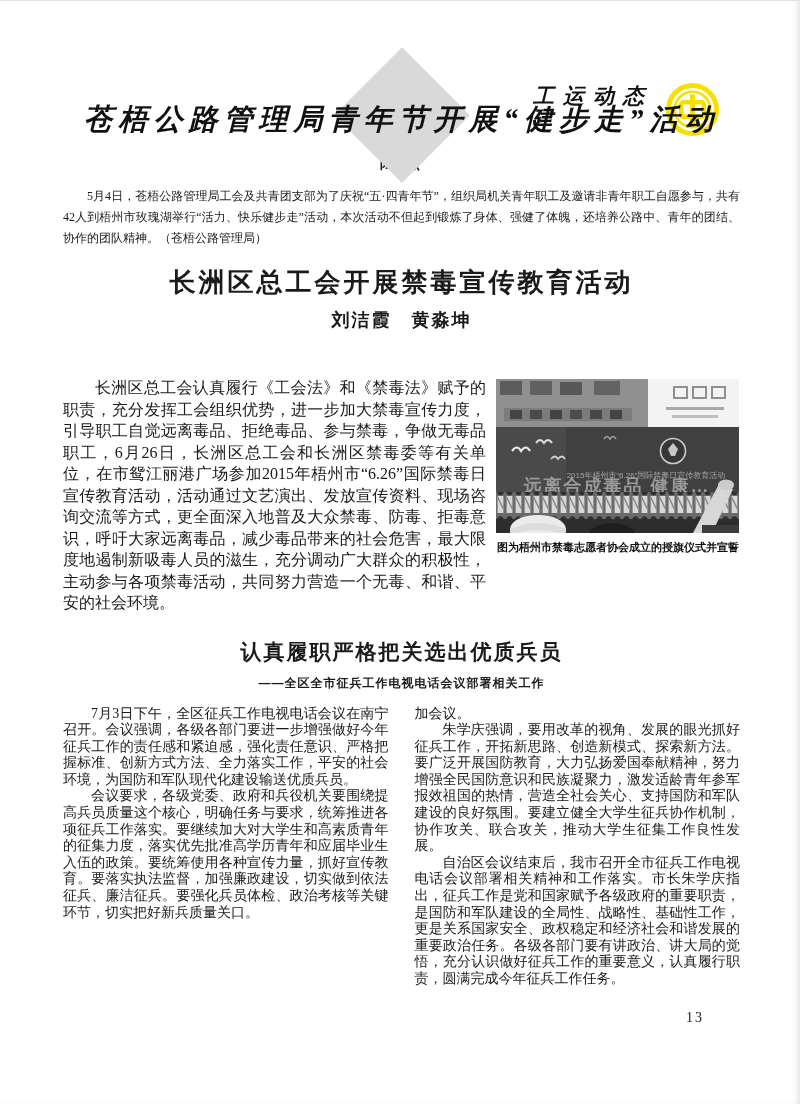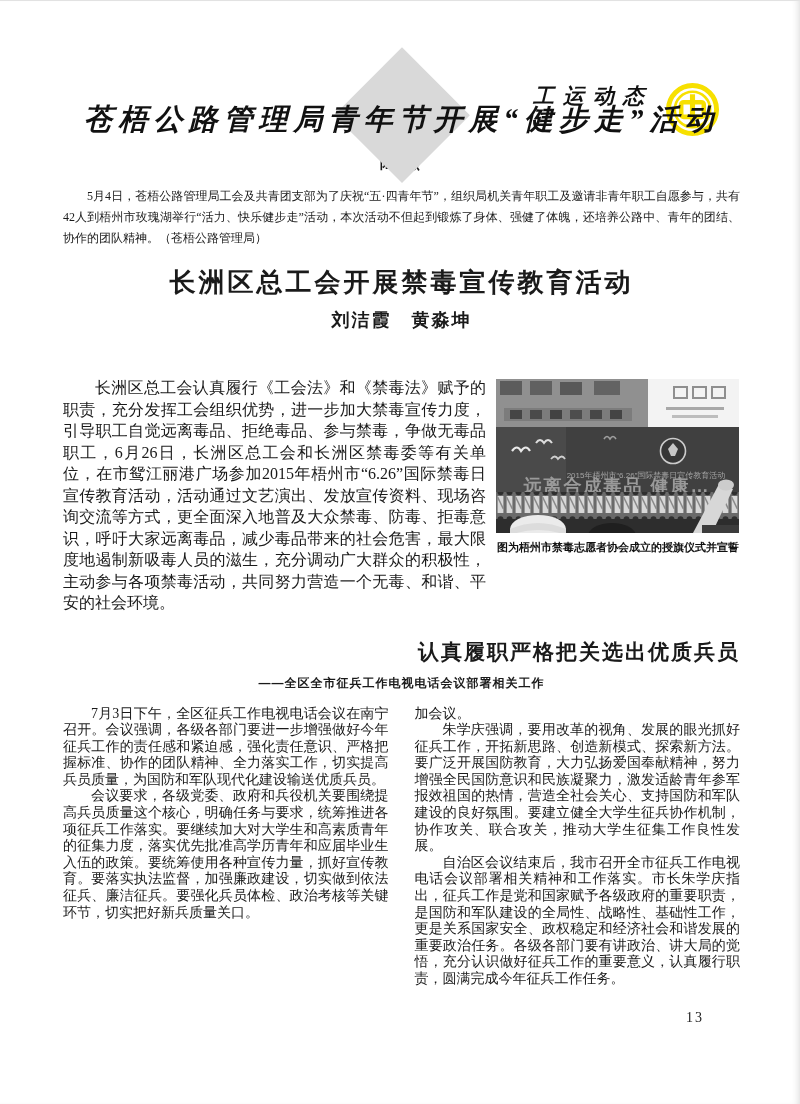--- a/index.html
+++ b/index.html
@@ -80,21 +80,21 @@
   .photo-frame { width:243px; height:154px; display:block; background:#8d8d8d; }
   .photo-caption {
     margin-top:4px; text-align:center;
     font-family:"Liberation Sans", sans-serif;
     font-weight:bold; font-size:11px; letter-spacing:0;
     color:#111; white-space:nowrap;
   }
 
   
   .a3-title {
-    clear:both; margin-top:24px; text-align:right;
+    clear:both; margin-top:24px; text-align:center;
     font-family:"Liberation Sans", sans-serif;
     font-weight:900; font-size:21px; letter-spacing:2px;
   }
   .a3-subtitle {
     text-align:center; margin-top:9px;
     font-family:"Liberation Sans", sans-serif;
     font-weight:bold; font-size:12px; letter-spacing:1px;
   }
   .columns {
     margin-top:14px;
@@ -195,21 +195,21 @@
         <figcaption class="photo-caption">图为梧州市禁毒志愿者协会成立的授旗仪式并宣誓</figcaption>
       </figure>
       <span class="a2-text" style="display:block;margin-top:45px;">长洲区总工会认真履行《工会法》和《禁毒法》赋予的职责，充分发挥工会组织优势，进一步加大禁毒宣传力度，引导职工自觉远离毒品、拒绝毒品、参与禁毒，争做无毒品职工，6月26日，长洲区总工会和长洲区禁毒委等有关单位，在市鸳江丽港广场参加2015年梧州市“6.26”国际禁毒日宣传教育活动，活动通过文艺演出、发放宣传资料、现场咨询交流等方式，更全面深入地普及大众禁毒、防毒、拒毒意识，呼吁大家远离毒品，减少毒品带来的社会危害，最大限度地遏制新吸毒人员的滋生，充分调动广大群众的积极性，主动参与各项禁毒活动，共同努力营造一个无毒、和谐、平安的社会环境。</span>
     </div>
 
     <div class="a3-title">认真履职严格把关选出优质兵员</div>
     <div class="a3-subtitle">——全区全市征兵工作电视电话会议部署相关工作</div>
 
     <div class="columns">
       <div class="col">
-        <p class="indent">7月3日下午，全区征兵工作电视电话会议在南宁召开。会议强调，各级各部门要进一步增强做好今年征兵工作的责任感和紧迫感，强化责任意识、严格把握标准、协作的团队精神、全力落实工作，切实提高兵员质量，为国防和军队现代化建设输送优质兵员。</p>
+        <p class="indent">7月3日下午，全区征兵工作电视电话会议在南宁召开。会议强调，各级各部门要进一步增强做好今年征兵工作的责任感和紧迫感，强化责任意识、严格把握标准、创新方式方法、全力落实工作，平安的社会环境，为国防和军队现代化建设输送优质兵员。</p>
         <p class="indent">会议要求，各级党委、政府和兵役机关要围绕提高兵员质量这个核心，明确任务与要求，统筹推进各项征兵工作落实。要继续加大对大学生和高素质青年的征集力度，落实优先批准高学历青年和应届毕业生入伍的政策。要统筹使用各种宣传力量，抓好宣传教育。要落实执法监督，加强廉政建设，切实做到依法征兵、廉洁征兵。要强化兵员体检、政治考核等关键环节，切实把好新兵质量关口。</p>
       </div>
       <div class="col">
         <p>加会议。</p>
         <p class="indent">朱学庆强调，要用改革的视角、发展的眼光抓好征兵工作，开拓新思路、创造新模式、探索新方法。要广泛开展国防教育，大力弘扬爱国奉献精神，努力增强全民国防意识和民族凝聚力，激发适龄青年参军报效祖国的热情，营造全社会关心、支持国防和军队建设的良好氛围。要建立健全大学生征兵协作机制，协作攻关、联合攻关，推动大学生征集工作良性发展。</p>
         <p class="indent">自治区会议结束后，我市召开全市征兵工作电视电话会议部署相关精神和工作落实。市长朱学庆指出，征兵工作是党和国家赋予各级政府的重要职责，是国防和军队建设的全局性、战略性、基础性工作，更是关系国家安全、政权稳定和经济社会和谐发展的重要政治任务。各级各部门要有讲政治、讲大局的觉悟，充分认识做好征兵工作的重要意义，认真履行职责，圆满完成今年征兵工作任务。</p>
       </div>
     </div>
 
   </div>

